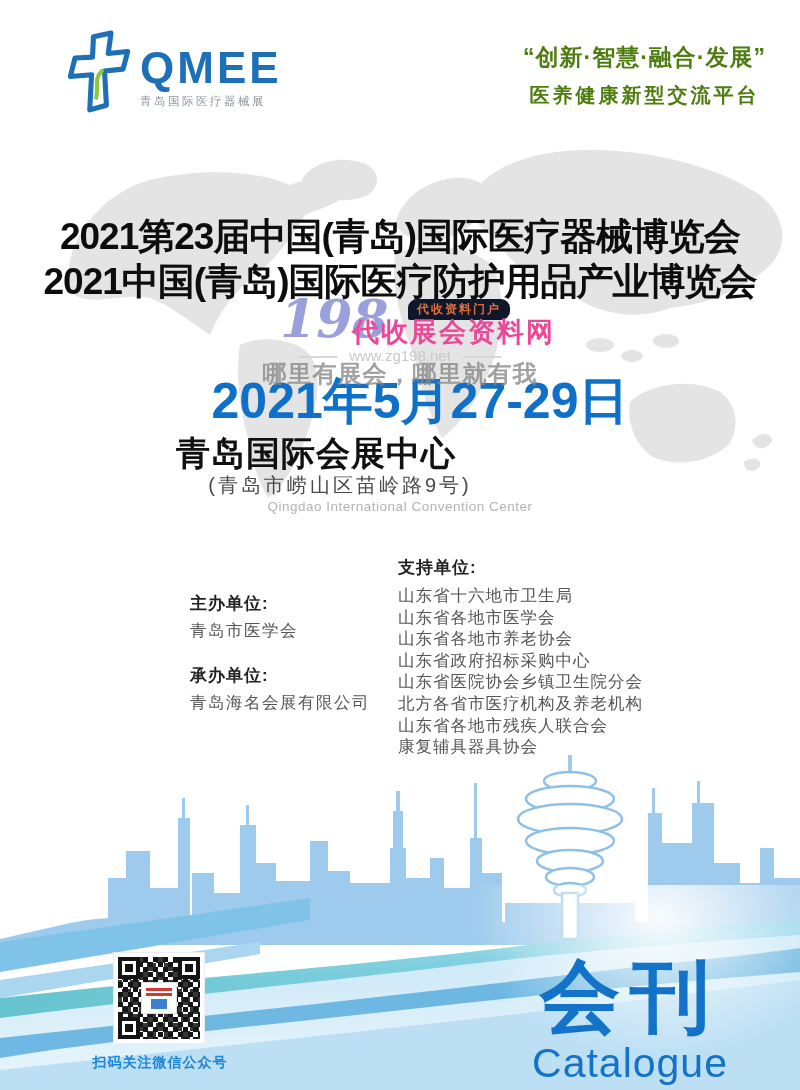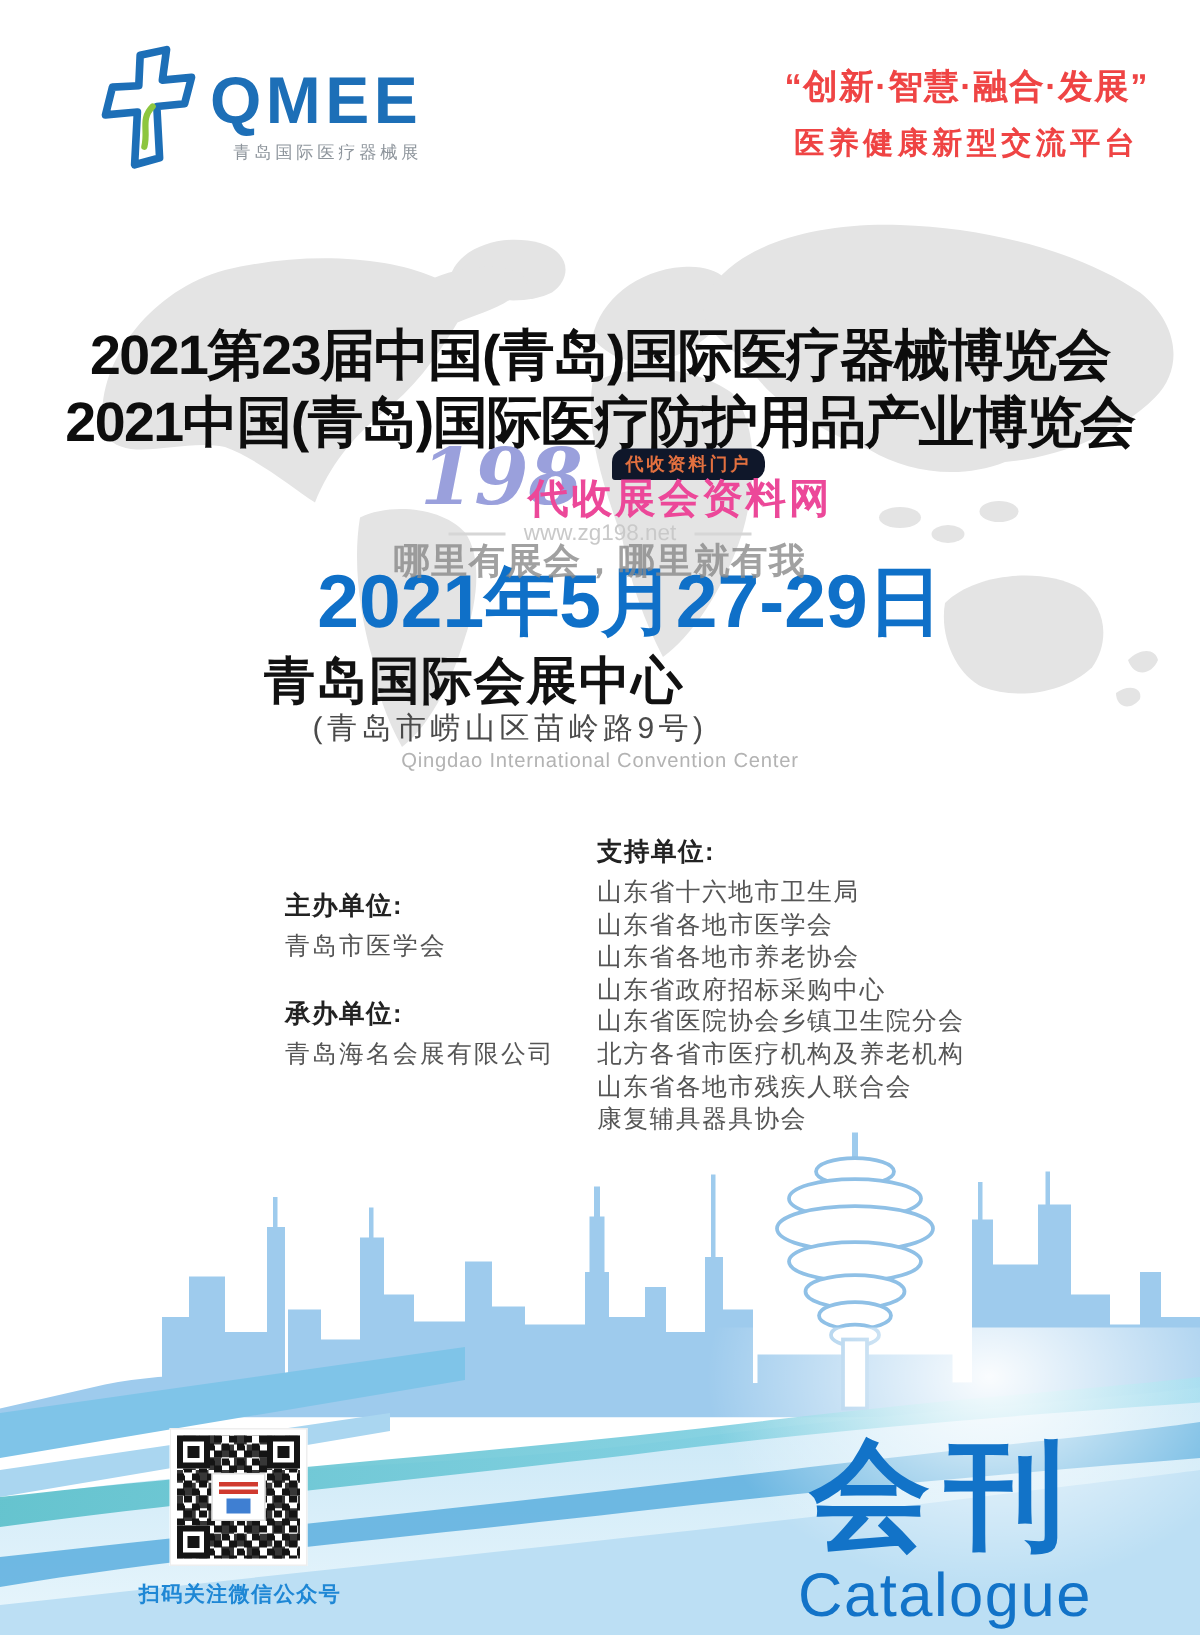--- a/index.html
+++ b/index.html
@@ -6,24 +6,24 @@
   .page{
     position:relative;width:800px;height:1090px;margin:0 auto;
     background:#ffffff;overflow:hidden;
     font-family:"Liberation Sans","DejaVu Sans",sans-serif;
   }
   .abs{position:absolute;}
 
   
   .logo{left:62px;top:28px;display:flex;align-items:flex-start;z-index:5;}
   .logo-icon{width:74px;height:86px;}
-  .logo-text{margin-left:4px;margin-top:18px;text-align:right;}
+  .logo-text{margin-left:4px;margin-top:18px;}
   .logo-brand{font-size:44px;font-weight:bold;color:#1d6fb7;letter-spacing:3px;line-height:44px;}
   .logo-sub{font-size:11.5px;color:#8e959c;letter-spacing:2.5px;margin-top:4px;}
-  .slogan{right:34px;top:42px;text-align:center;color:#ef4444;z-index:5;}
+  .slogan{right:34px;top:42px;text-align:center;color:#4d7c0f;z-index:5;}
   .slogan-1{font-size:23px;font-weight:bold;letter-spacing:1px;}
   .slogan-2{font-size:20px;font-weight:600;letter-spacing:3px;margin-top:9px;}
 
   
   .map{left:0;top:140px;z-index:1;}
 
   
   .title{left:0;width:800px;text-align:center;font-weight:bold;color:#0d0d0d;
          font-size:37px;letter-spacing:-1px;white-space:nowrap;z-index:3;}
   .title-1{top:212px;}

